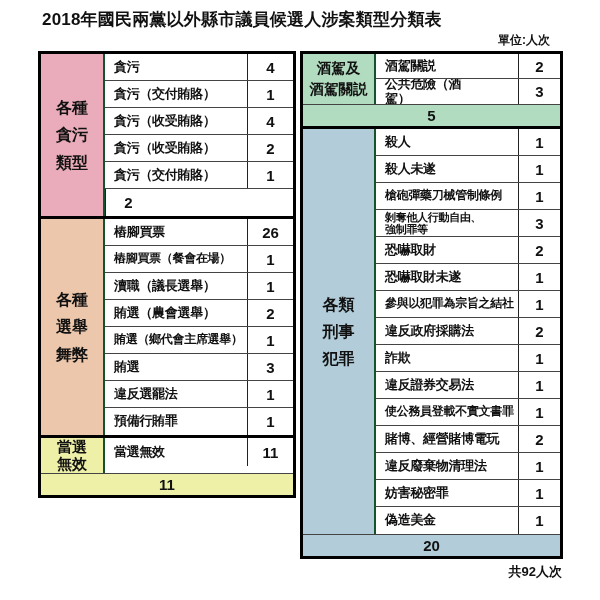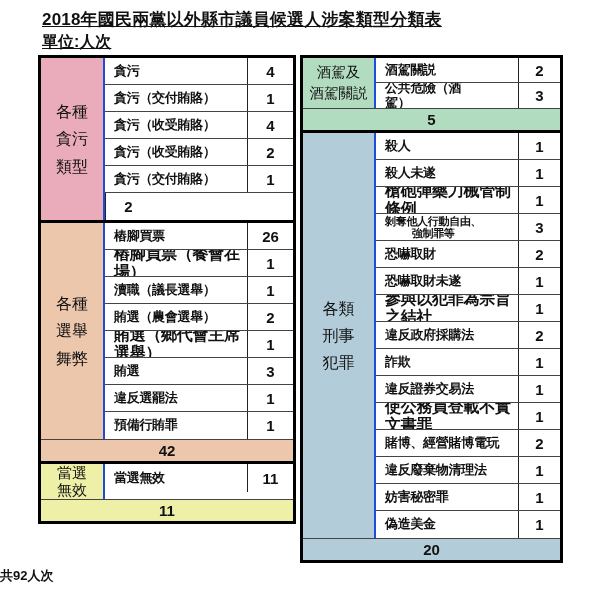--- a/index.html
+++ b/index.html
@@ -1,49 +1,49 @@
 <!DOCTYPE html>
 <html><head>
 <meta charset="utf-8">
 <style>
   * { margin:0; padding:0; box-sizing:border-box; }
   html,body { width:600px; height:600px; background:#fff; overflow:hidden;
               font-family:"Liberation Sans","DejaVu Sans",sans-serif; color:#111; }
-  .header { padding:8px 50px 0 42px;text-decoration:underline; }
+  .header { padding:8px 50px 0 42px; }
   h1 { font-size:17px; font-weight:bold; letter-spacing:0.2px; white-space:nowrap; }
-  .unit { text-align:left; font-size:16px; font-weight:bold; margin-top:1px; }
+  .unit { text-align:right; font-size:12px; font-weight:bold; margin-top:1px; }
   .tables { display:flex; gap:4px; padding:2px 37px 0 38px; align-items:flex-start; }
   .table { border:3px solid #000; background:#fff; }
   .table-left { width:258px; }
   .table-right { flex:1; }
   .section + .section { border-top:3px solid #000; }
   .body { display:flex; align-items:stretch; }
-  .head { background:var(--accent); border-right:2px solid #1d4ed8; width:64px; flex:0 0 auto;
+  .head { background:var(--accent); border-right:2px solid #14532d; width:64px; flex:0 0 auto;
           display:flex; align-items:center; justify-content:center; text-align:center;
-          font-weight:normal; font-size:16px; line-height:1.7; white-space:pre-line; }
+          font-weight:bold; font-size:16px; line-height:1.7; white-space:pre-line; }
   .table-right .head { width:73px; }
   .sec-dui .head { font-size:14.5px; line-height:1.45; }
   .sec-invalid .head { font-size:15px; line-height:1.15; }
   .rows { flex:1; display:flex; flex-direction:column; min-width:0; }
   .row { display:flex; align-items:stretch; border-bottom:1px solid #444; height:27px; }
   .rows .row:last-child { border-bottom:none;gap:48px; }
   .sec-dui .row { height:25px; }
   .sec-invalid .row { height:28px;justify-content:flex-end; }
   .cell.lab { flex:1; min-width:0; display:flex; align-items:center; padding-left:9px;
               font-size:13px; font-weight:600; letter-spacing:-0.3px;
               white-space:pre-line; line-height:1.12; overflow:hidden; }
-  .cell.lab.long { font-size:16px; }
-  .cell.lab.twoline { font-size:11px;text-align:center; }
+  .cell.lab.long { font-size:12px; }
+  .cell.lab.twoline { font-size:11px; }
   .cell.val { width:46px; flex:0 0 auto; border-left:1.5px solid #222;
               display:flex; align-items:center; justify-content:center;
               font-weight:bold; font-size:15px; }
   .table-right .cell.val { width:42px; }
   .subtotal { border-top:1px solid #444; background:var(--accent); text-align:center;
               font-weight:bold; font-size:15px; height:22px; line-height:21px; }
-  .footer { padding:4px 38px 0 0; font-size:13px; font-weight:bold; }
+  .footer { text-align:right; padding:4px 38px 0 0; font-size:13px; font-weight:bold; }
 </style>
 </head>
 <body>
 
 <div class="header">
   <h1>2018年國民兩黨以外縣市議員候選人涉案類型分類表</h1>
   <div class="unit">單位:人次</div>
 </div>
 
 <div class="tables">
@@ -114,21 +114,20 @@
             <div class="row">
               <div class="cell lab">違反選罷法</div>
               <div class="cell val">1</div>
             </div>
             <div class="row">
               <div class="cell lab">預備行賄罪</div>
               <div class="cell val">1</div>
             </div>
           </div>
       </div>
-      <div class="subtotal">42</div>
     </div>
     <div class="section sec-invalid" style="--accent: #eef0a8;">
       <div class="body">
         <div class="head">當選
 無效</div>
         <div class="rows">
             <div class="row">
               <div class="cell lab">當選無效</div>
               <div class="cell val">11</div>
             </div>

